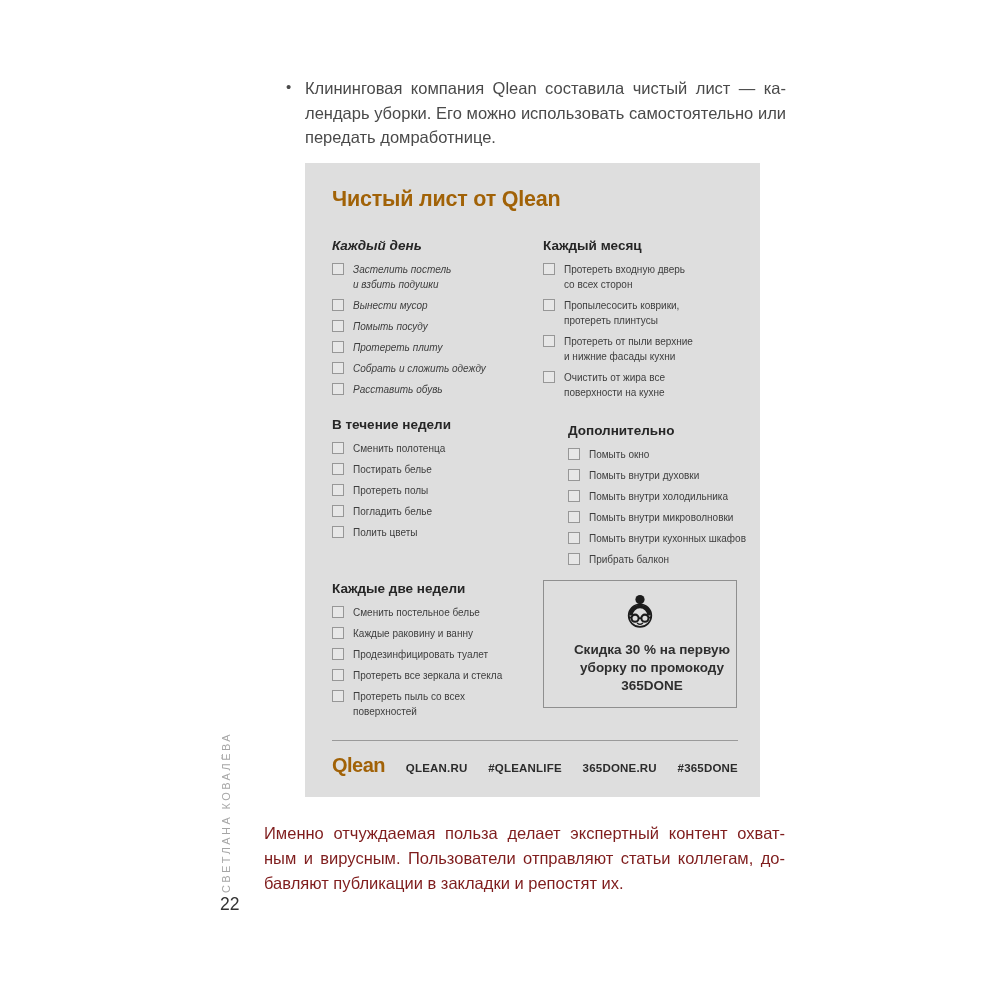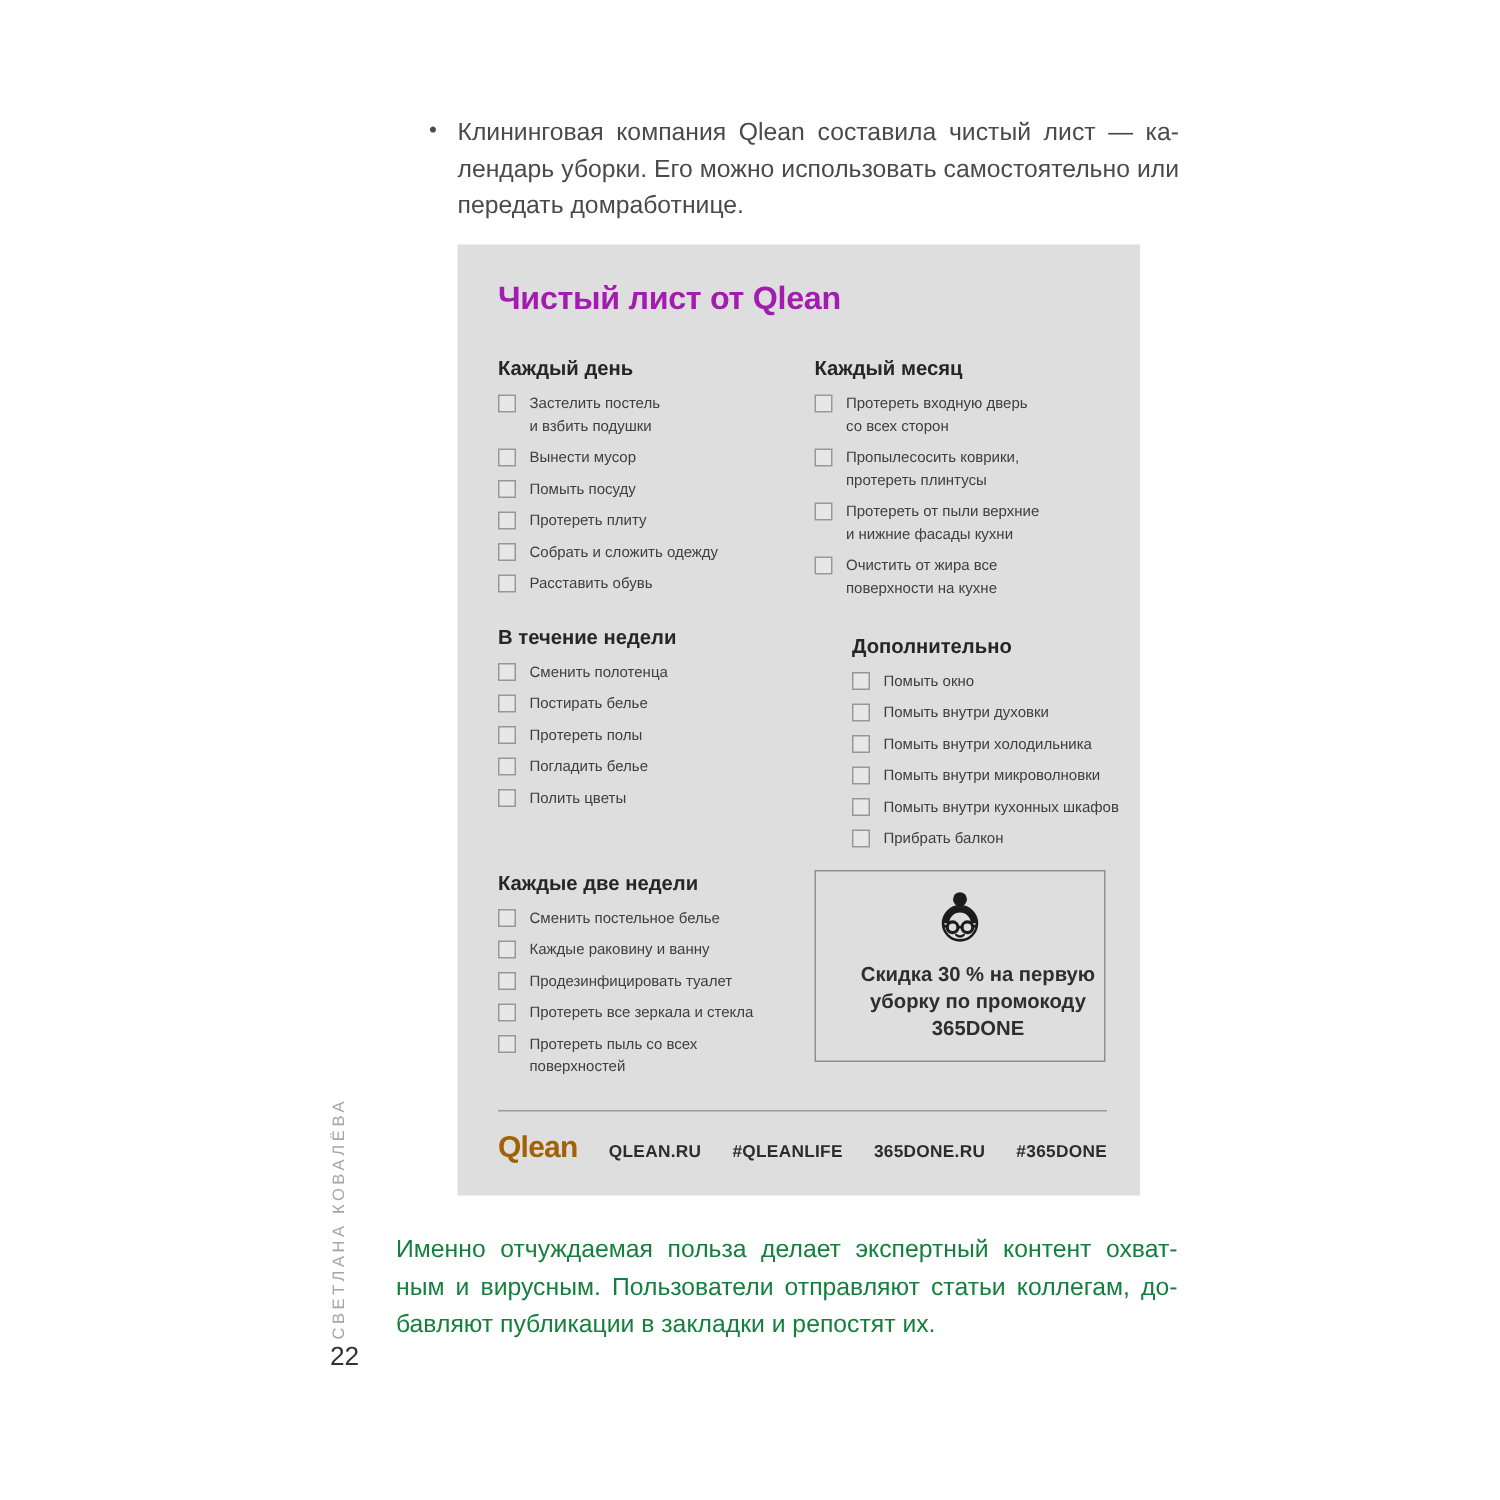--- a/index.html
+++ b/index.html
@@ -55,21 +55,21 @@
     width: 455px;
     height: 634px;
     background: #dedede;
   }
   .panel-title {
     position: absolute;
     left: 27px;
     top: 24px;
     font-size: 21.5px;
     font-weight: 700;
-    color: #a21caf;
+    color: #a16207;
     letter-spacing: -0.2px;
   }
   .sec { position: absolute; width: 200px; }
   .sec-heading {
     font-size: 13.5px;
     font-weight: 700;
     color: #262626;
     margin-bottom: 9px;
   }
   .row {
@@ -142,21 +142,21 @@
     color: #2c2c2c;
     letter-spacing: 0.2px;
   }
 
   
   .outro {
     position: absolute;
     left: 264px;
     top: 821px;
     width: 521px;
-    color: #15803d;
+    color: #7f1d1d;
     font-size: 16.5px;
     line-height: 25px;
   }
 
   .pagenum {
     position: absolute;
     left: 220px;
     top: 894px;
     font-size: 17.5px;
     color: #333333;
@@ -174,21 +174,21 @@
     <div class="ptext">
       <div class="jline">Клининговая компания Qlean составила чистый лист — ка-</div>
       <div class="jline">лендарь уборки. Его можно использовать самостоятельно или</div>
       <div>передать домработнице.</div>
     </div>
   </div>
 
   <div class="panel">
     <div class="panel-title">Чистый лист от Qlean</div>
 
-    <div class="sec" style="left:27px; top:75px;">
+    <div class="sec" style="left:27px; top:75px;font-style:italic;">
       <div class="sec-heading">Каждый день</div>
       <div class="row">
         <span class="cb"></span>
         <span class="lbl">Застелить постель
 и взбить подушки</span>
       </div>
       <div class="row">
         <span class="cb"></span>
         <span class="lbl">Вынести мусор</span>
       </div>

